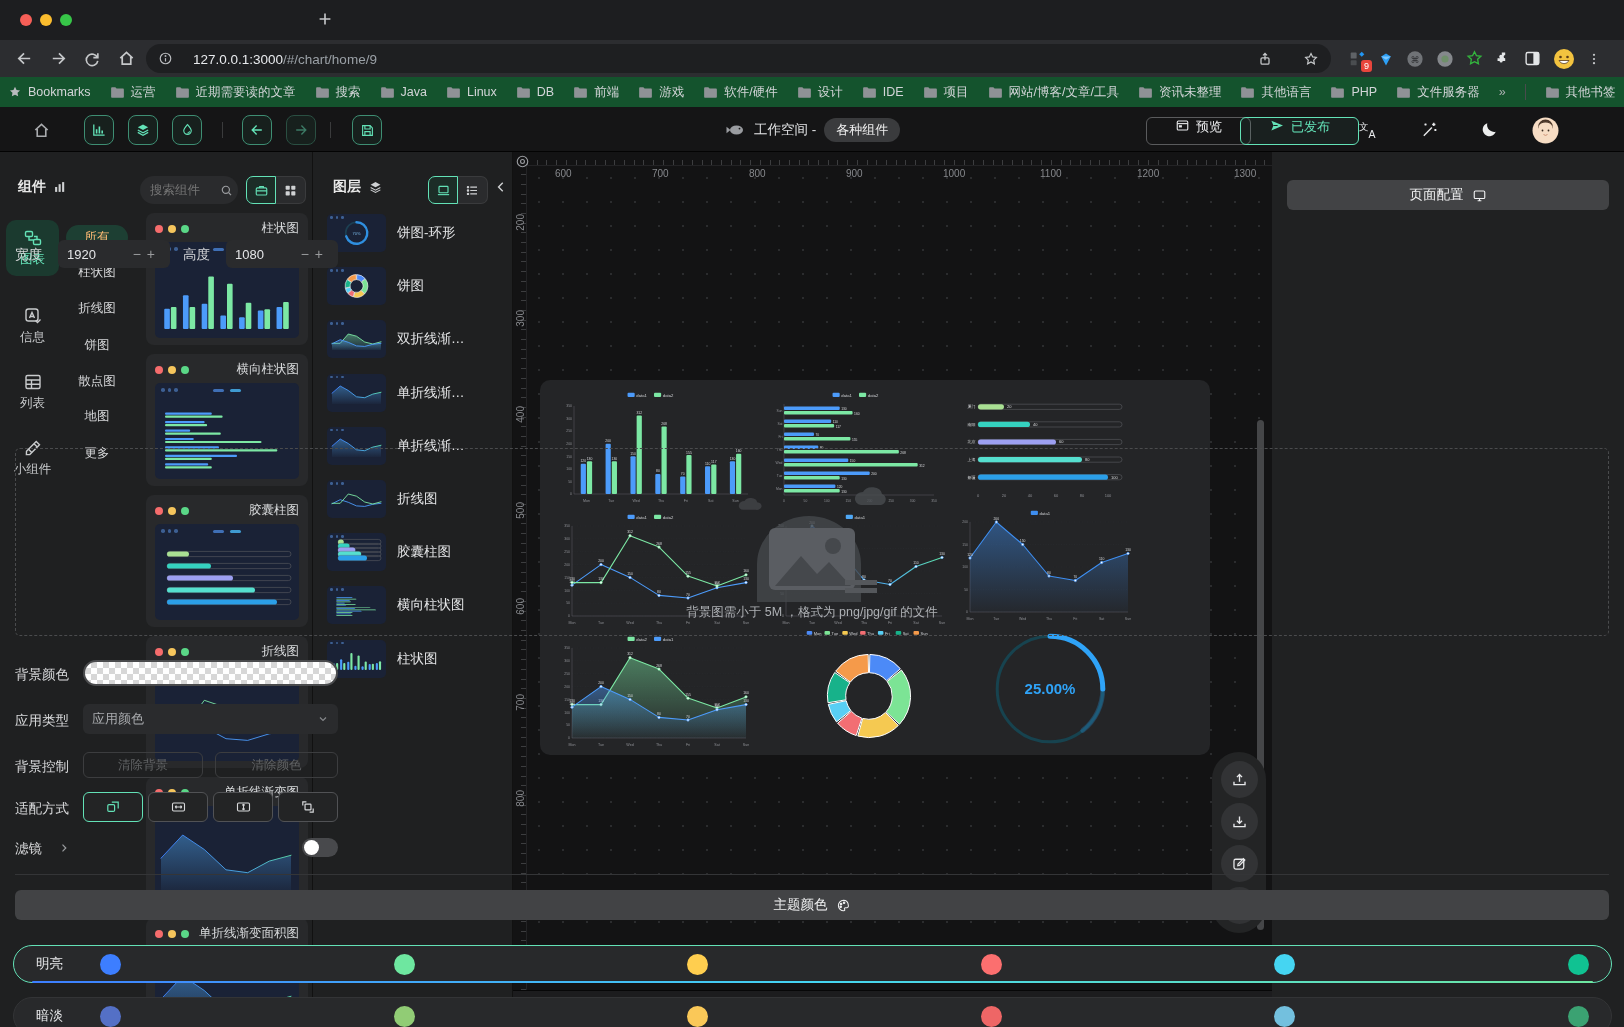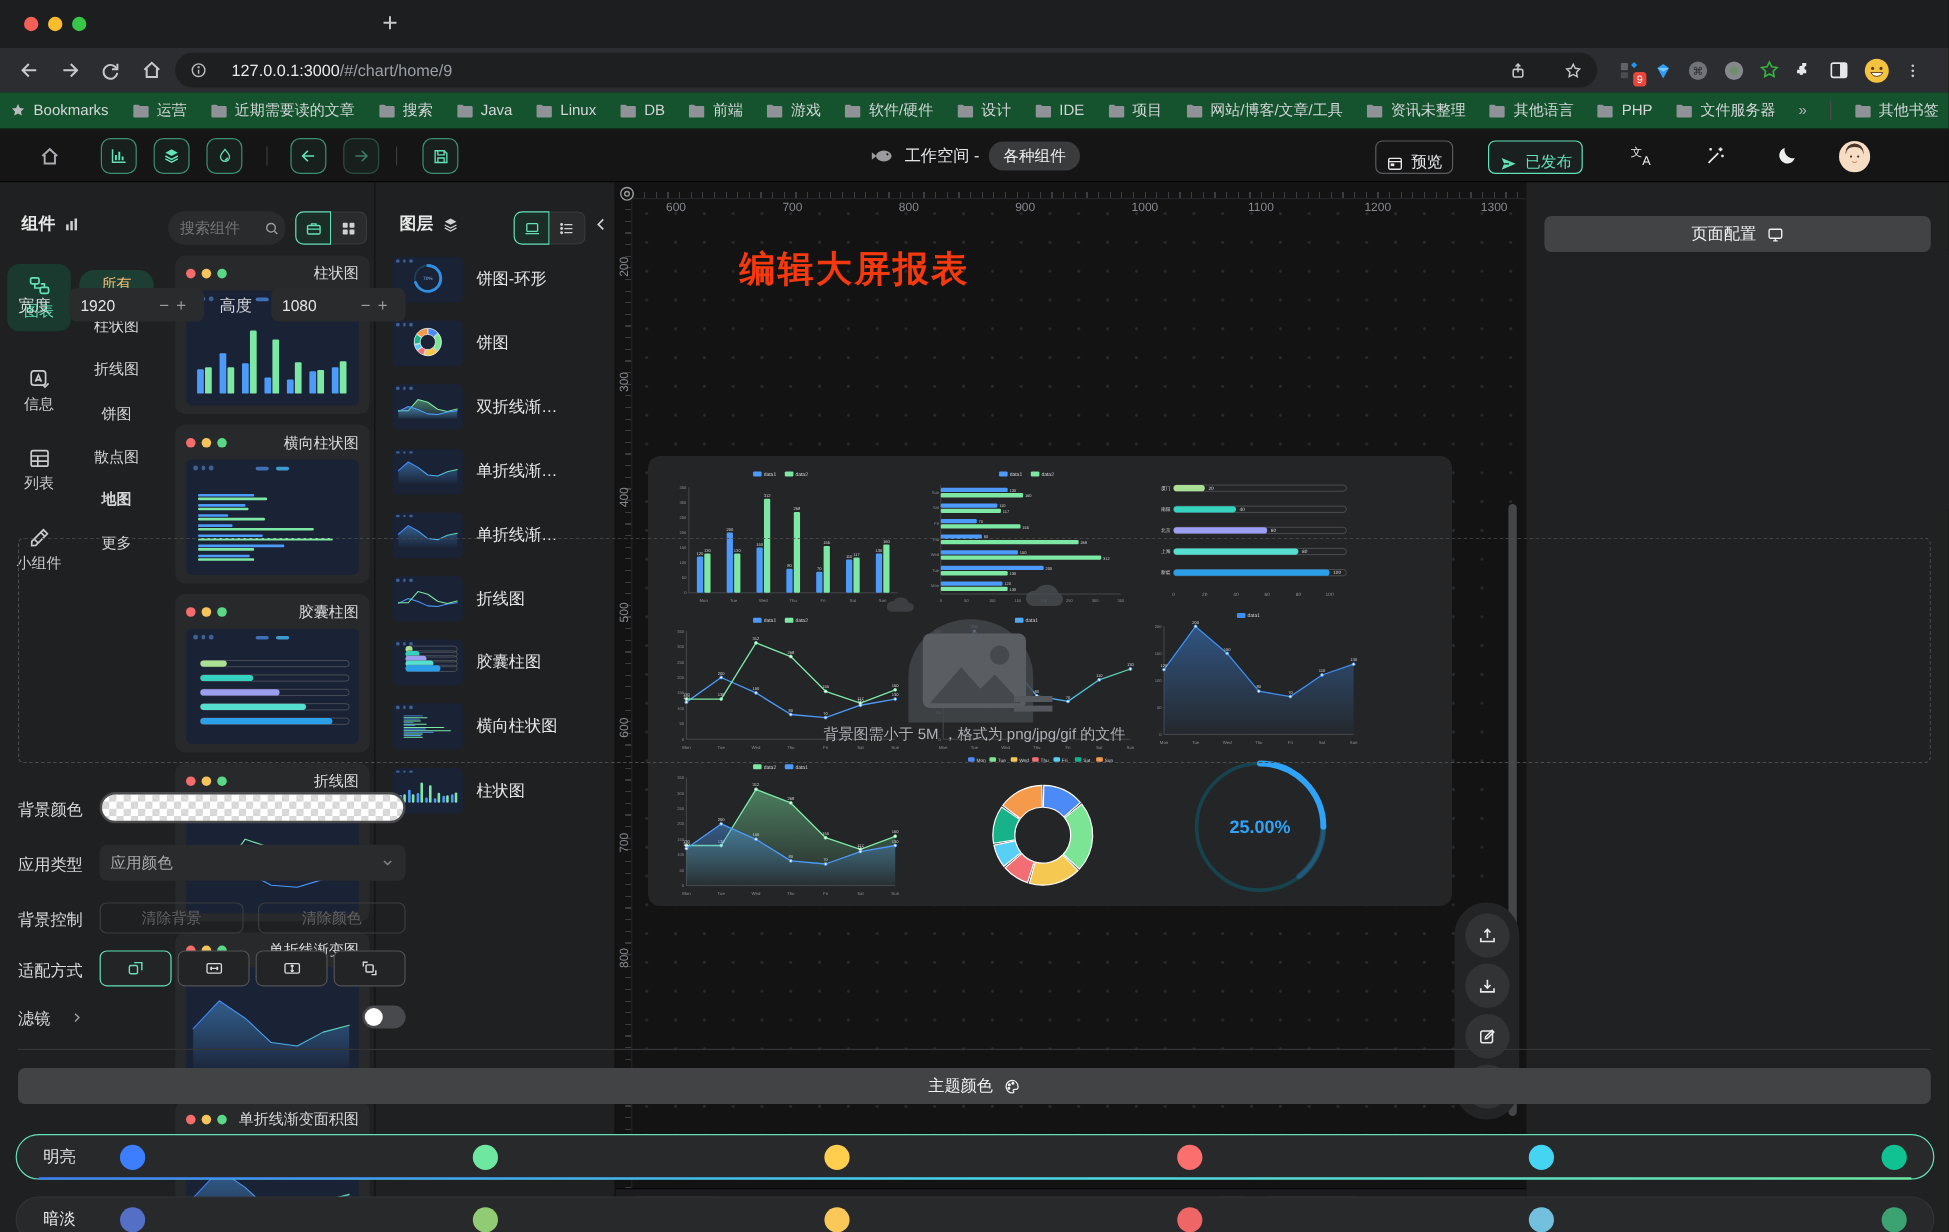--- a/index.html
+++ b/index.html
@@ -34,21 +34,21 @@
   
   #apptb{height:44px;background:#151516;border-bottom:1px solid #030303;position:relative}
   .tealbtn{position:absolute;top:7px;width:30px;height:30px;border:1px solid #3e8e73;
     border-radius:8px;color:#63e2b7;display:flex;align-items:center;justify-content:center;background:#17201d}
   .tealbtn.dim{border-color:#2a4f42;color:#3c7a65}
   .vdiv{position:absolute;top:14px;width:1px;height:16px;background:#3a3b3c}
   #wt{position:absolute;left:0;right:0;top:0;height:44px;display:flex;align-items:center;
     justify-content:center;gap:8px;pointer-events:none}
   .ws-pill{background:#3a3b3d;border-radius:12px;padding:3px 12px;font-size:13px;color:#eee}
   .tb-right-btn{position:absolute;top:9px;height:28px;border-radius:6px;display:flex;
-    align-items:flex-end;gap:6px;padding:0 8px;font-size:13px}
+    align-items:flex-start;gap:6px;padding:0 28px;font-size:13px}
 
   
   #main{position:relative;height:875px}
   .panel{position:absolute;top:0;bottom:0;background:#1f2021;border-right:1px solid #111}
   .ph-title{font-size:14px;font-weight:bold;color:#e8e8e8;display:flex;gap:7px;align-items:center}
   .search{background:#2a2b2d;border-radius:14px;height:28px;display:flex;align-items:center;
     padding:0 10px;gap:6px}
   .search input{background:transparent;border:0;outline:0;color:#7dd3fc;width:64px;font-size:12.5px;
     font-family:"Liberation Sans",sans-serif}
   .tgl{width:30px;height:28px;display:flex;align-items:center;justify-content:center;
@@ -574,21 +574,21 @@
                 <path d="M11 5.7l3.3 3.3M5.5 11.2l3.3 3.3" fill="none"></path>
               </svg>
             </span><div>小组件</div></div>
         </div>
       <div id="cats">
           <div class="cat sel" style="top: 73px;">所有</div>
           <div class="cat" style="top: 112px;">柱状图</div>
           <div class="cat" style="top: 148px;">折线图</div>
           <div class="cat" style="top: 185px;">饼图</div>
           <div class="cat" style="top: 221px;">散点图</div>
-          <div class="cat" style="top: 256px; font-weight: bold;">地图</div>
+          <div class="cat" style="top: 256px;">地图</div>
           <div class="cat" style="top: 293px;">更多</div>
         </div>
       <div id="cards">
           <div class="card" style="top: 61px;">
             <div class="card-h">
               <span class="dot3"><span style="background:#f56c6c"></span><span style="background:#f5c55c"></span><span style="background:#5ad787"></span></span>
               <span class="card-t">柱状图</span>
             </div>
             <div class="thumb" style="height: 96px;">
               <div class="mini-dots">
@@ -1026,21 +1026,20 @@
       <div id="ruler-v-nums">
           <span class="rnum v" style="left: 2px; top: 62px;">200</span>
           <span class="rnum v" style="left: 2px; top: 158px;">300</span>
           <span class="rnum v" style="left: 2px; top: 254px;">400</span>
           <span class="rnum v" style="left: 2px; top: 350px;">500</span>
           <span class="rnum v" style="left: 2px; top: 446px;">600</span>
           <span class="rnum v" style="left: 2px; top: 542px;">700</span>
           <span class="rnum v" style="left: 2px; top: 638px;">800</span>
         </div>
 
-      <div id="bigtitle" class="abs" style="left: 103px; top: 52px; color: rgb(245, 57, 15);">编辑大屏报表</div>
 
       <div id="dash">
           <div class="widget" style="left: 14px; top: 8px; width: 200px; height: 118px;"><svg width="200" height="118" viewBox="0 0 200 118" xmlns="http://www.w3.org/2000/svg">
               <rect x="73.53999999999999" y="4.85" width="7.14" height="4.2" rx="1" fill="#4C9BFA"></rect>
               <text x="82.35999999999999" y="8.504" font-size="4.2" fill="#cfd1d4">data1</text>
               <rect x="100" y="4.85" width="7.14" height="4.2" rx="1" fill="#7CE8A4"></rect>
               <text x="108.82" y="8.504" font-size="4.2" fill="#cfd1d4">data2</text>
               <text x="18" y="107.3" font-size="3.4" fill="#8e9095" text-anchor="end">0</text>
               <text x="18" y="94.72857142857143" font-size="3.4" fill="#8e9095" text-anchor="end">50</text>
               <text x="18" y="82.15714285714286" font-size="3.4" fill="#8e9095" text-anchor="end">100</text>

